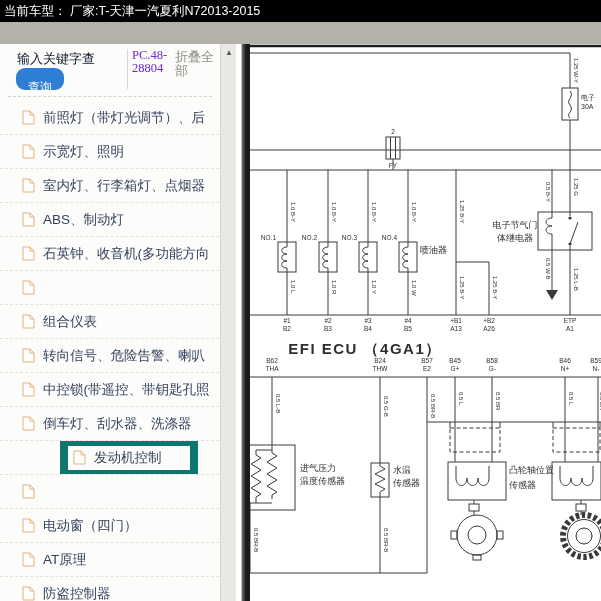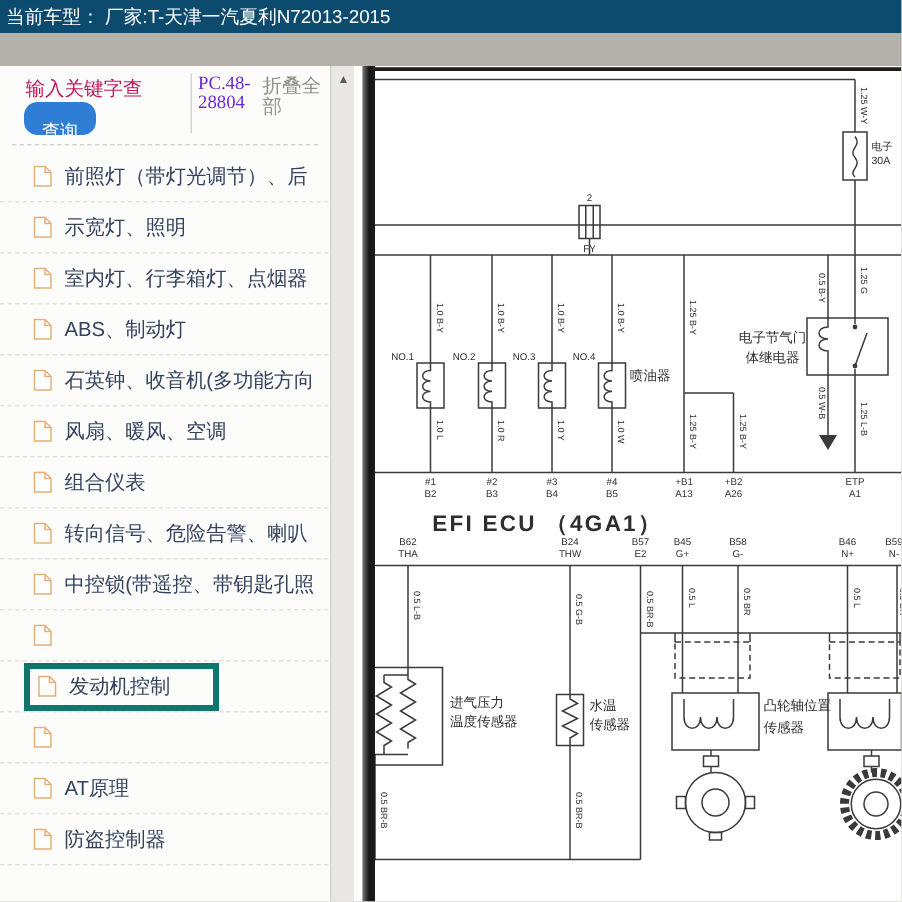--- a/index.html
+++ b/index.html
@@ -1,38 +1,38 @@
 <!DOCTYPE html>
 <html><head>
 <meta charset="utf-8">
 <style>
   html,body{margin:0;padding:0;}
   body{width:601px;height:601px;position:relative;overflow:hidden;
        font-family:"Liberation Sans","DejaVu Sans",sans-serif;background:#b4b1aa;}
   
-  .titlebar{position:absolute;left:0;top:0;width:601px;height:22px;background:#0c4a6e;
+  .titlebar{position:absolute;left:0;top:0;width:601px;height:22px;background:#000000;
             color:#fff;font-size:12.5px;line-height:22px;padding-left:4px;box-sizing:border-box;white-space:nowrap;}
   
   .graystrip{position:absolute;left:0;top:22px;width:601px;height:22px;background:#b4b1aa;}
   
   .sidebar{position:absolute;left:0;top:44px;width:236px;height:557px;background:#fcfcfb;}
-  .search-ph{position:absolute;left:17px;top:6px;font-size:13px;color:#be185d;white-space:nowrap;width:106px;overflow:hidden;}
+  .search-ph{position:absolute;left:17px;top:6px;font-size:13px;color:#0f172a;white-space:nowrap;width:106px;overflow:hidden;}
   .query-btn{position:absolute;left:16px;top:24px;width:48px;height:17px;background:#2e7ed5;border:none;
              border-radius:9px;color:#fff;font-size:12px;line-height:17px;text-align:center;padding:11px;cursor:pointer;}
   .vdiv{position:absolute;left:127px;top:5px;width:1px;height:40px;background:#d8d6d2;}
   .pccode{position:absolute;left:132px;top:5px;width:52px;font-family:"Liberation Serif","DejaVu Serif",serif;
           font-size:12.5px;color:#6d28d9;line-height:1.05;}
   .collapse{position:absolute;left:175px;top:6px;width:40px;font-size:13px;color:#908e8a;line-height:1.1;}
   .dash-sep{position:absolute;left:8px;top:52px;width:204px;border-top:1px dashed #d5d3cf;}
   
   .list{position:absolute;left:0;top:57px;width:219px;}
   .row{height:34px;display:flex;align-items:center;padding-left:16px;box-sizing:border-box;
        border-bottom:1px dashed #e4e2dd;white-space:nowrap;overflow:hidden;cursor:pointer;}
   .row .inner{display:inline-flex;align-items:center;gap:8px;padding:3px 6px;}
-  .row.hl .inner{border:4px solid #0f766e;padding:3px 28px 3px 5px;}
+  .row.hl .inner{border:8px solid #0f766e;padding:3px 28px 3px 5px;margin-left:44px;}
   .row .lbl{font-size:13.5px;color:#35425e;}
   .doc-ic{flex:0 0 auto;}
   
   .scroll{position:absolute;left:220px;top:44px;width:16px;height:557px;background:#eae8e5;border-left:1px solid #d6d4d0;box-sizing:border-box;}
   .scroll .up{position:absolute;left:0;top:2px;width:16px;height:14px;font-size:8px;color:#5a5a5a;text-align:center;line-height:14px;cursor:pointer;}
   
   .divider{position:absolute;left:236px;top:44px;width:14px;height:557px;
            background:linear-gradient(90deg,#ffffff 0,#ffffff 36%,#6a6a6a 44%,#171717 72%,#1d1d1d 100%);}
   
   .diagram{position:absolute;left:250px;top:44px;width:351px;height:557px;background:#ffffff;}
@@ -113,21 +113,20 @@
           </svg>
           <span class="lbl">石英钟、收音机(多功能方向</span>
         </span>
       </div>
     <div class="row">
         <span class="inner">
           <svg class="doc-ic" width="13" height="15" viewBox="0 0 13 15">
             <path d="M1,1 h7 l4,4 v9 h-11 z" fill="#fff" stroke="#e5b078"></path>
             <path d="M8,1 v4 h4" fill="none" stroke="#e5b078"></path>
           </svg>
-          <span class="lbl">风扇、暖风、空调</span>
         </span>
       </div>
     <div class="row">
         <span class="inner">
           <svg class="doc-ic" width="13" height="15" viewBox="0 0 13 15">
             <path d="M1,1 h7 l4,4 v9 h-11 z" fill="#fff" stroke="#e5b078"></path>
             <path d="M8,1 v4 h4" fill="none" stroke="#e5b078"></path>
           </svg>
           <span class="lbl">组合仪表</span>
         </span>
@@ -149,37 +148,47 @@
           </svg>
           <span class="lbl">中控锁(带遥控、带钥匙孔照</span>
         </span>
       </div>
     <div class="row">
         <span class="inner">
           <svg class="doc-ic" width="13" height="15" viewBox="0 0 13 15">
             <path d="M1,1 h7 l4,4 v9 h-11 z" fill="#fff" stroke="#e5b078"></path>
             <path d="M8,1 v4 h4" fill="none" stroke="#e5b078"></path>
           </svg>
+          <span class="lbl">倒车灯、刮水器、洗涤器</span>
         </span>
       </div>
     <div class="row hl">
         <span class="inner">
           <svg class="doc-ic" width="13" height="15" viewBox="0 0 13 15">
             <path d="M1,1 h7 l4,4 v9 h-11 z" fill="#fff" stroke="#e5b078"></path>
             <path d="M8,1 v4 h4" fill="none" stroke="#e5b078"></path>
           </svg>
           <span class="lbl">发动机控制</span>
         </span>
       </div>
     <div class="row">
         <span class="inner">
           <svg class="doc-ic" width="13" height="15" viewBox="0 0 13 15">
             <path d="M1,1 h7 l4,4 v9 h-11 z" fill="#fff" stroke="#e5b078"></path>
             <path d="M8,1 v4 h4" fill="none" stroke="#e5b078"></path>
           </svg>
+        </span>
+      </div>
+    <div class="row">
+        <span class="inner">
+          <svg class="doc-ic" width="13" height="15" viewBox="0 0 13 15">
+            <path d="M1,1 h7 l4,4 v9 h-11 z" fill="#fff" stroke="#e5b078"></path>
+            <path d="M8,1 v4 h4" fill="none" stroke="#e5b078"></path>
+          </svg>
+          <span class="lbl">电动窗（四门）</span>
         </span>
       </div>
     <div class="row">
         <span class="inner">
           <svg class="doc-ic" width="13" height="15" viewBox="0 0 13 15">
             <path d="M1,1 h7 l4,4 v9 h-11 z" fill="#fff" stroke="#e5b078"></path>
             <path d="M8,1 v4 h4" fill="none" stroke="#e5b078"></path>
           </svg>
           <span class="lbl">AT原理</span>
         </span>

